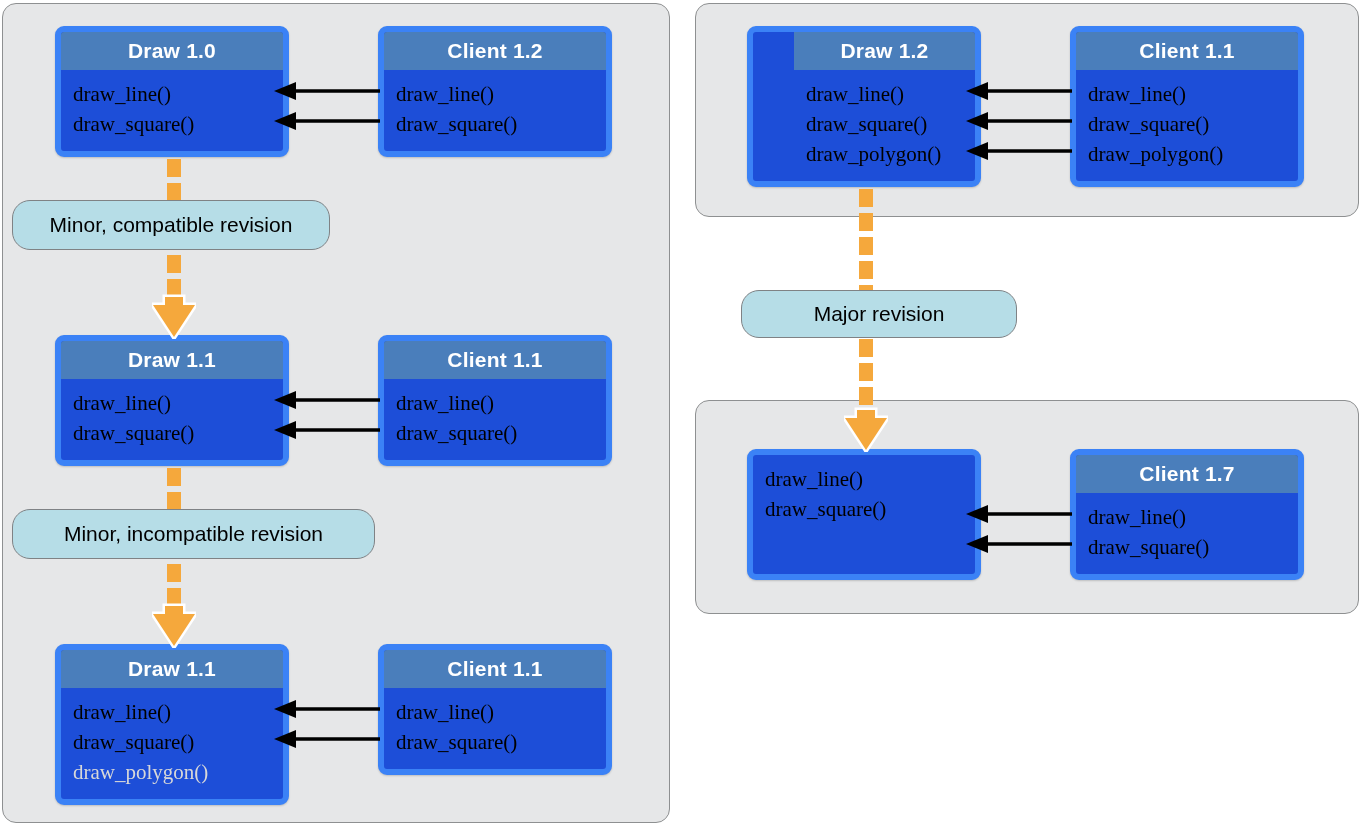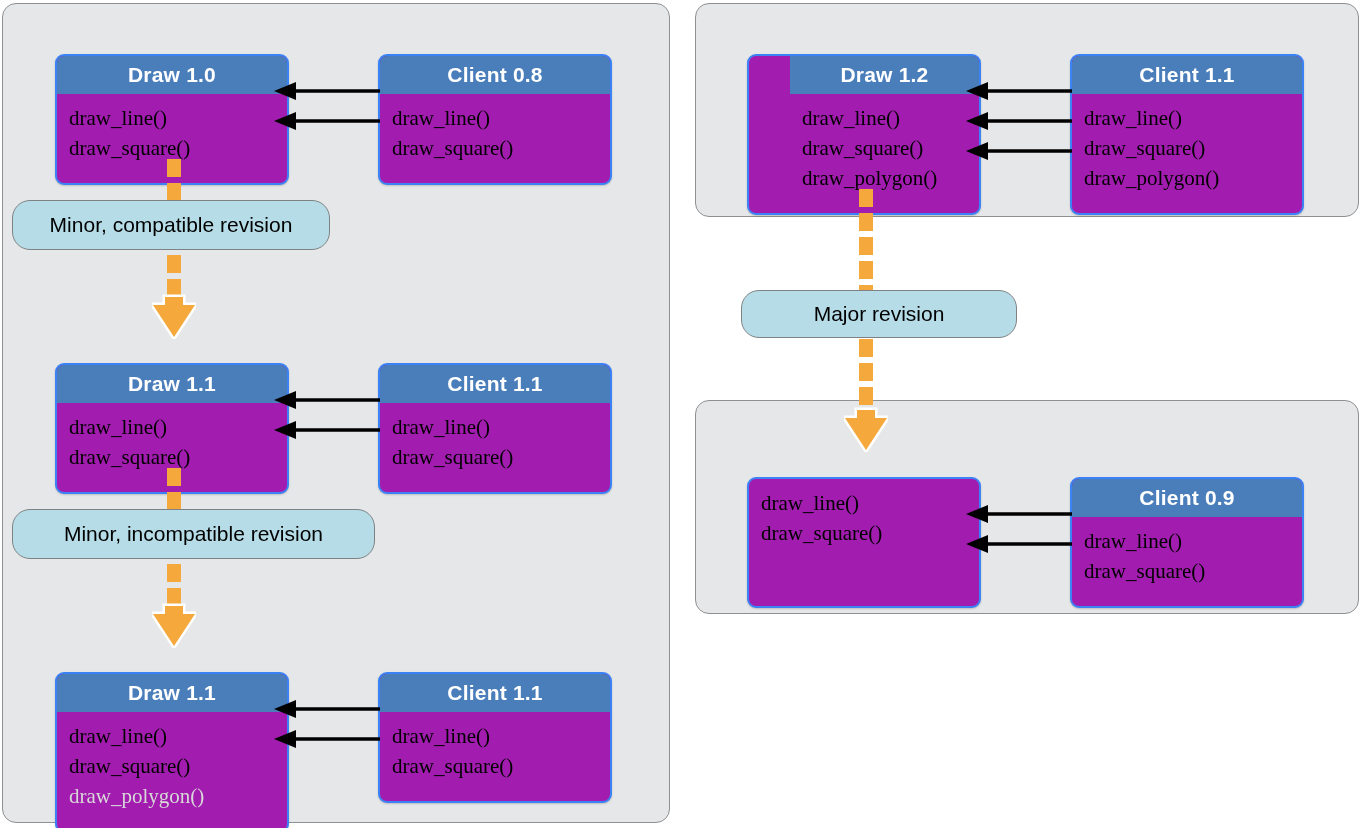--- a/index.html
+++ b/index.html
@@ -25,26 +25,25 @@
     background: #e6e7e8;
     border: 1.6px solid #8e9091;
     border-radius: 14px;
     box-sizing: border-box;
   }
 
   
   .card {
     position: absolute;
     box-sizing: border-box;
-    background: #a21caf;
-    border: 2px solid #3b82f6;
+    background: #1d4ed8;
+    border: 6px solid #3b82f6;
     border-radius: 9px;
     overflow: hidden;
     box-shadow: 0 1px 2px rgba(0,0,0,0.18);
-    margin-top: 28px;
   }
   .card-header {
     background: #4a7ebb;
     color: #ffffff;
     font-size: 21px;
     font-weight: bold;
     text-align: center;
     line-height: 38px;
     height: 38px;
     letter-spacing: 0.2px;
@@ -102,21 +101,21 @@
 
   <div class="card" style="left:55px; top:26px; width:234px; height:131px;">
     <div class="card-header">Draw 1.0</div>
     <div class="card-body">
       <div class="method">draw_line()</div>
       <div class="method">draw_square()</div>
     </div>
   </div>
 
   <div class="card" style="left:378px; top:26px; width:234px; height:131px;">
-    <div class="card-header">Client 0.8</div>
+    <div class="card-header">Client 1.2</div>
     <div class="card-body">
       <div class="method">draw_line()</div>
       <div class="method">draw_square()</div>
     </div>
   </div>
 
   <div class="callarrow" style="left:272px; top:80px; width:112px; height:52px;">
     <svg width="112" height="52" viewBox="0 0 112 52">
       <g>
         <line x1="108" y1="11" x2="20" y2="11" stroke="#000" stroke-width="3.4"></line>
@@ -291,21 +290,21 @@
   <div class="panel" style="left:695px; top:400px; width:664px; height:214px;"></div>
 
   <div class="card" style="left:747px; top:449px; width:234px; height:131px;">
     <div class="card-body">
       <div class="method">draw_line()</div>
       <div class="method">draw_square()</div>
     </div>
   </div>
 
   <div class="card" style="left:1070px; top:449px; width:234px; height:131px;">
-    <div class="card-header">Client 0.9</div>
+    <div class="card-header">Client 1.7</div>
     <div class="card-body">
       <div class="method">draw_line()</div>
       <div class="method">draw_square()</div>
     </div>
   </div>
 
   <div class="callarrow" style="left:964px; top:503px; width:112px; height:52px;">
     <svg width="112" height="52" viewBox="0 0 112 52">
       <g>
         <line x1="108" y1="11" x2="20" y2="11" stroke="#000" stroke-width="3.4"></line>

